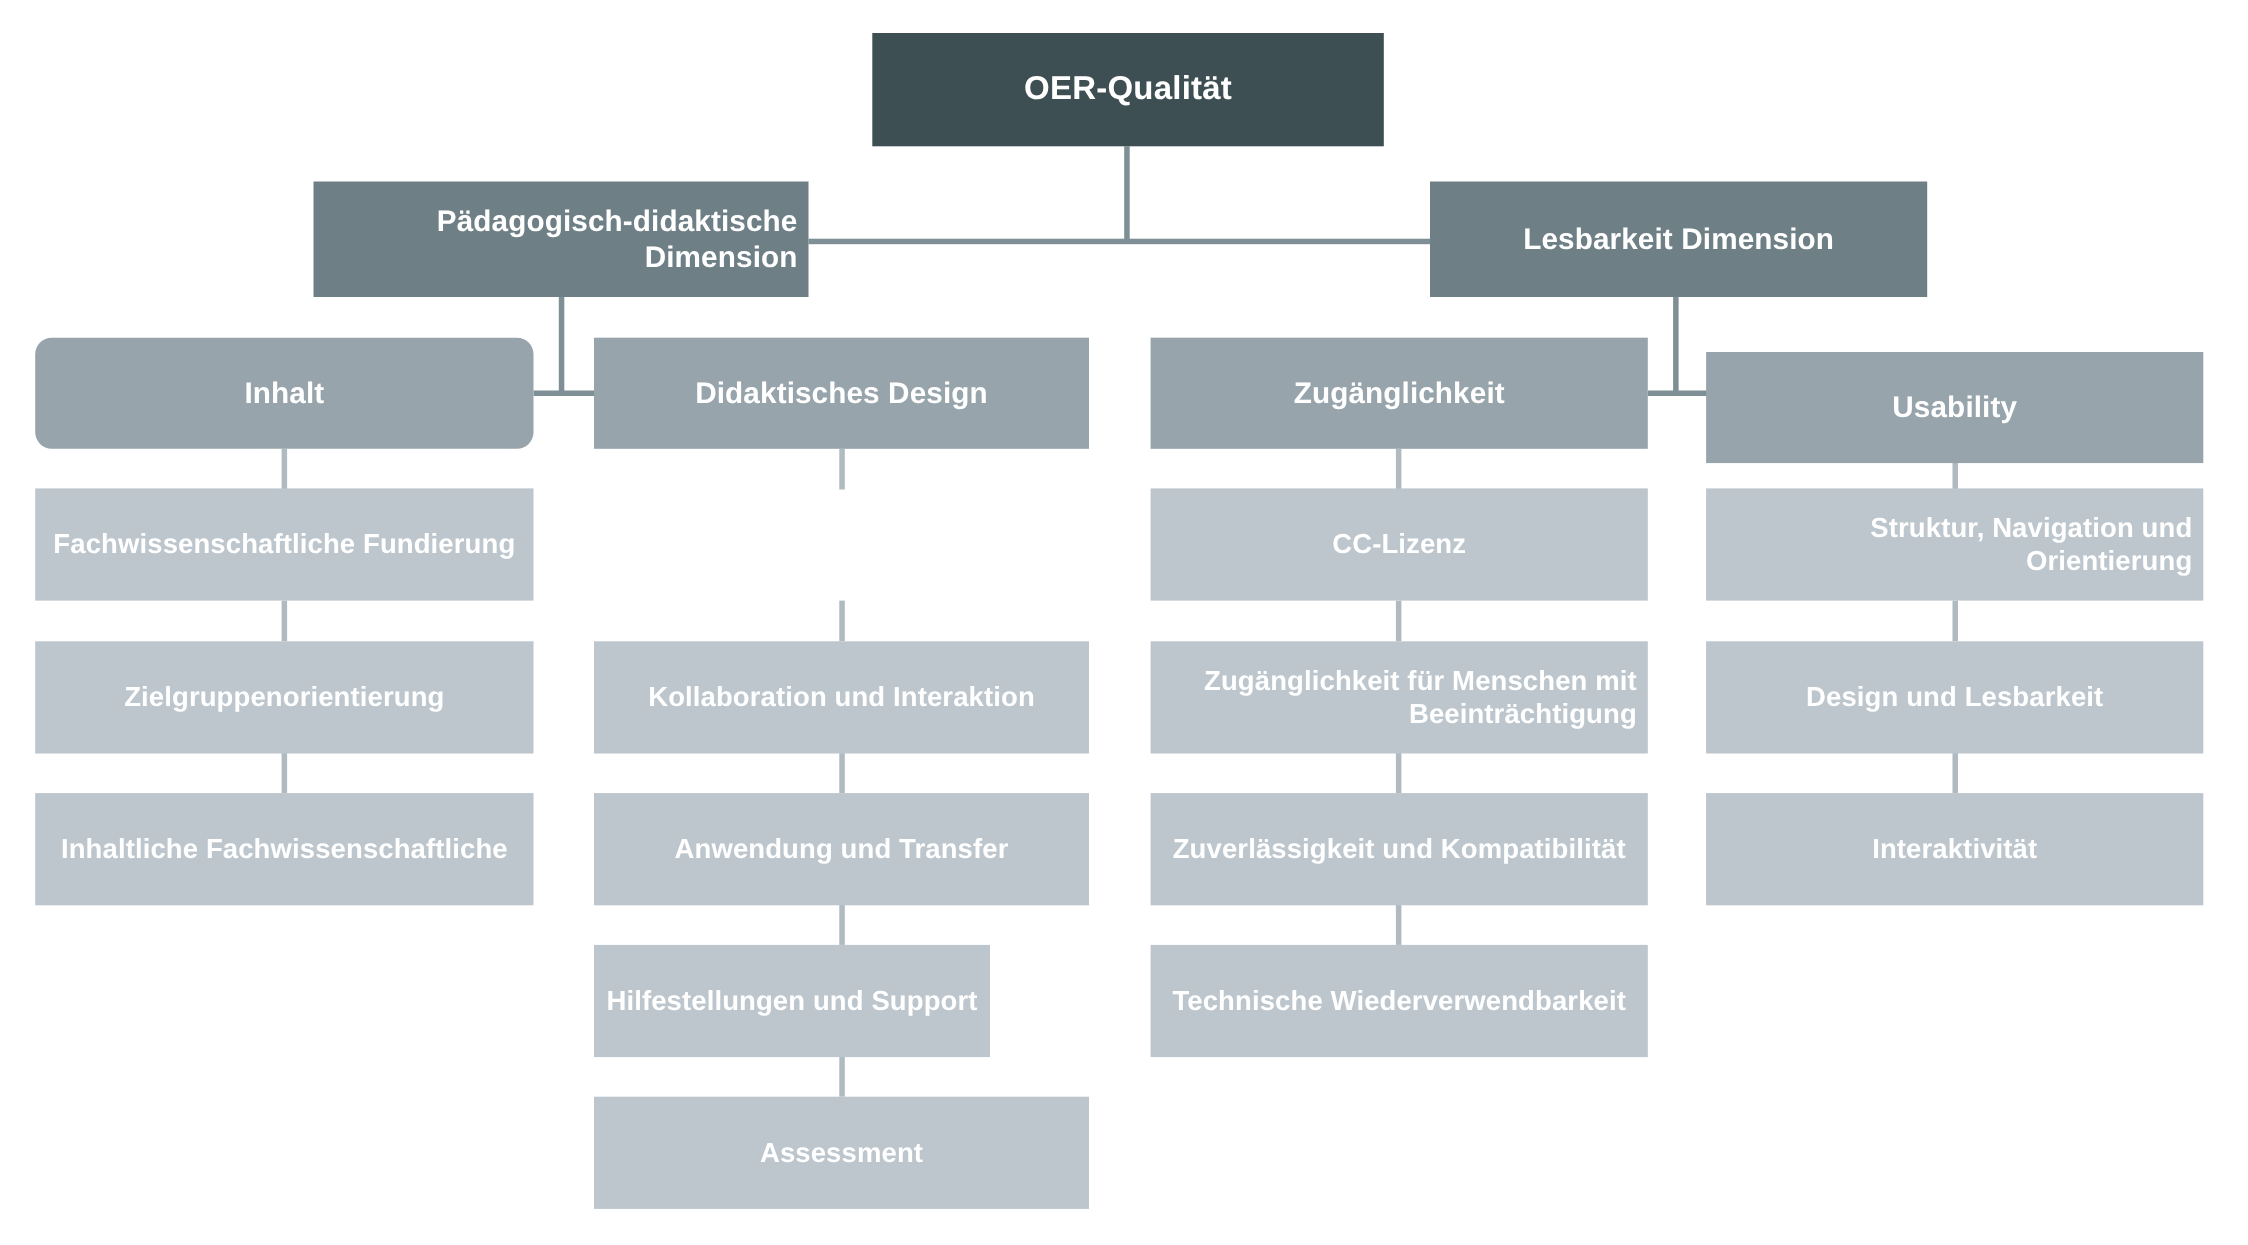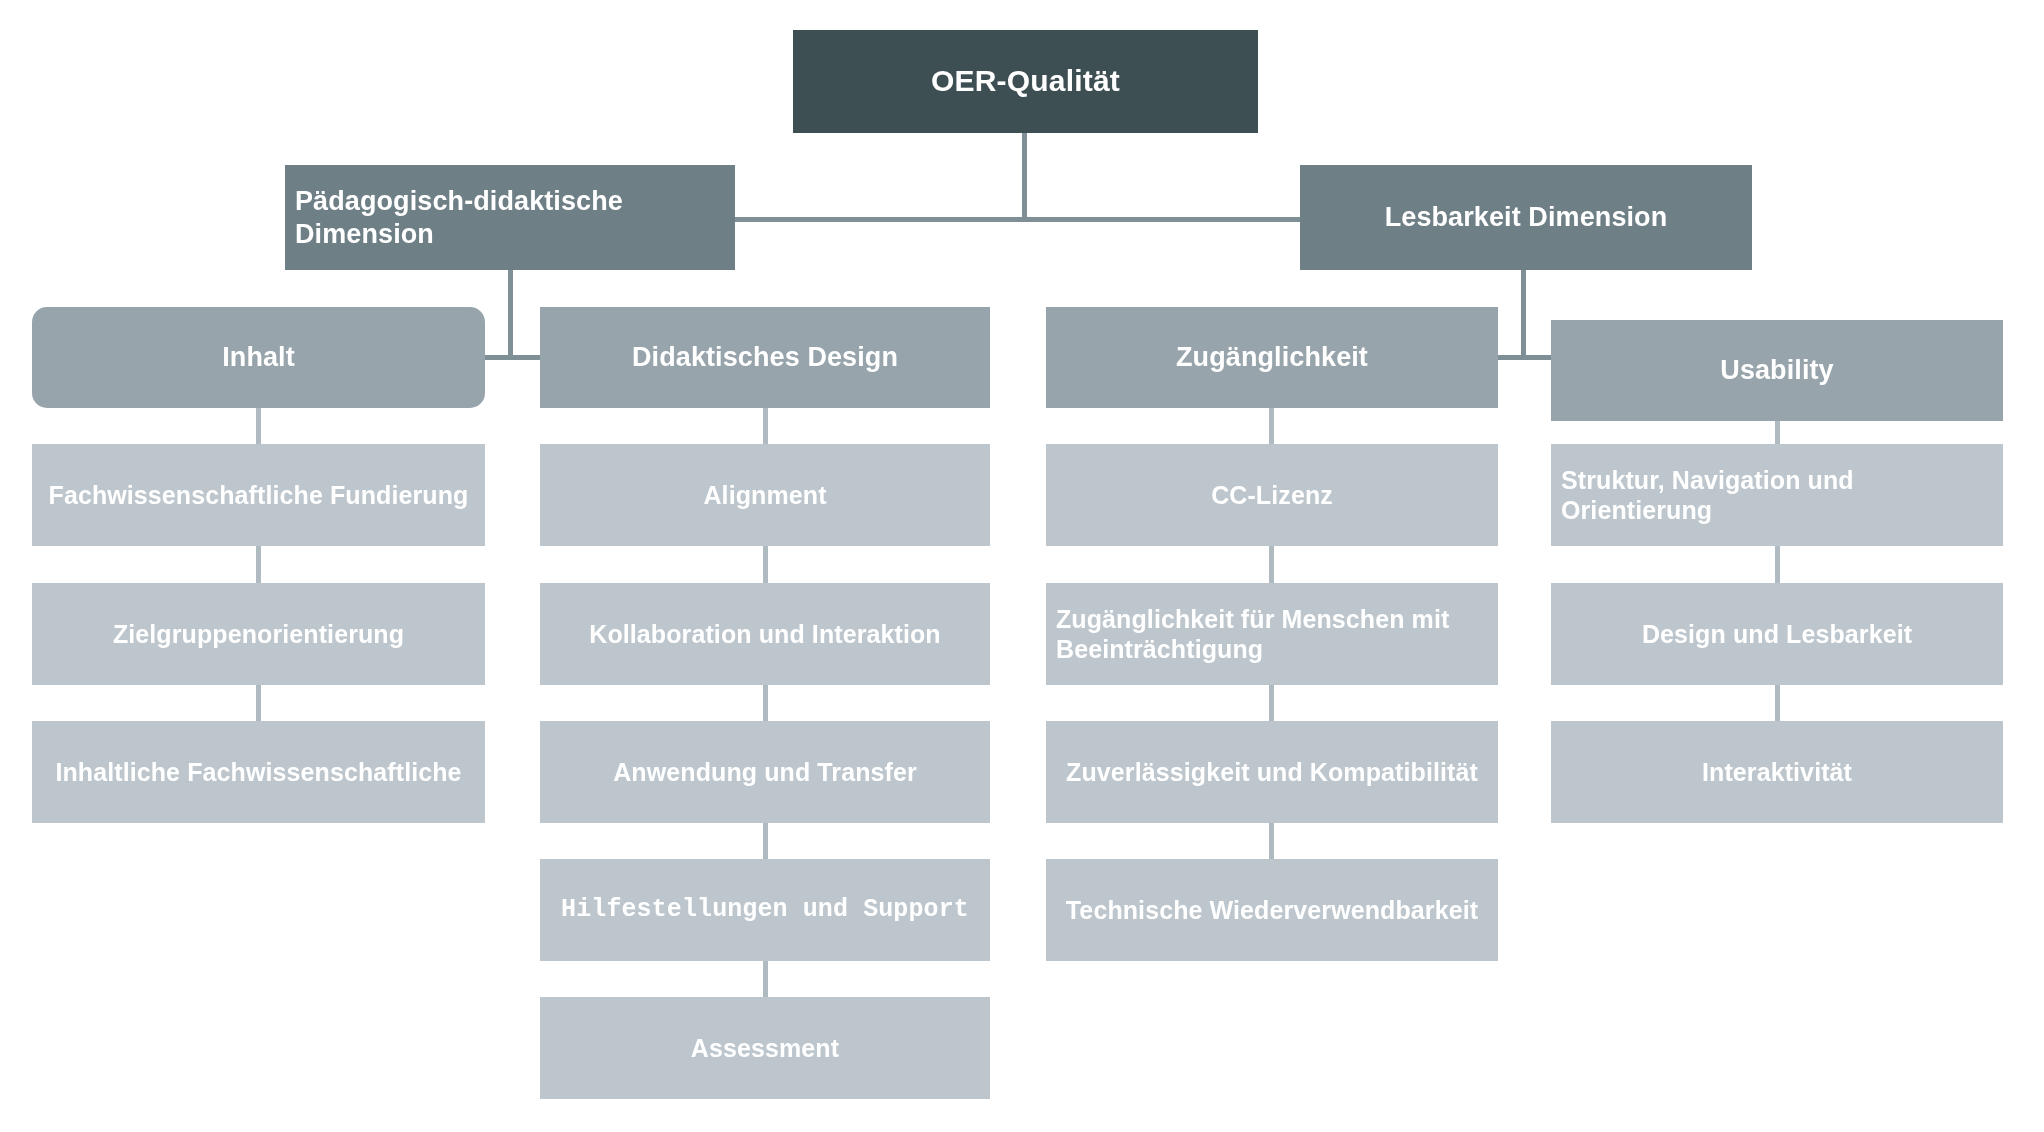--- a/index.html
+++ b/index.html
@@ -15,21 +15,21 @@
     width: 2044px;
     height: 1132px;
     background: #ffffff;
     overflow: hidden;
   }
   .node {
     position: absolute;
     display: flex;
     align-items: center;
     justify-content: center;
-    text-align: left;
+    text-align: right;
     color: #ffffff;
     font-weight: bold;
     line-height: 1.22;
     box-sizing: border-box;
     padding: 4px 10px;
     z-index: 2;
   }
   .lvl-root {
     background: #3E4F54;
     font-size: 30px;
@@ -110,27 +110,26 @@
   <div class="node lvl-cat" style="left:1046px; top:307px; width:452px; height:101px;">Zugänglichkeit</div>
 
   <div class="node lvl-cat" style="left:1551px; top:320px; width:452px; height:101px;">Usability</div>
 
   <div class="node lvl-leaf" style="left:32px; top:444px; width:453px; height:102px;">Fachwissenschaftliche Fundierung</div>
 
   <div class="node lvl-leaf" style="left:32px; top:583px; width:453px; height:102px;">Zielgruppenorientierung</div>
 
   <div class="node lvl-leaf" style="left:32px; top:721px; width:453px; height:102px;">Inhaltliche Fachwissenschaftliche</div>
 
-  <div class="node lvl-leaf" style="left:540px; top:444px; width:450px; height:102px;">Alignment</div>
 
   <div class="node lvl-leaf" style="left:540px; top:583px; width:450px; height:102px;">Kollaboration und Interaktion</div>
 
   <div class="node lvl-leaf" style="left:540px; top:721px; width:450px; height:102px;">Anwendung und Transfer</div>
 
-  <div class="node lvl-leaf" style="left:540px; top:859px; width:450px; height:102px;font-family:Liberation Mono, monospace;">Hilfestellungen und Support</div>
+  <div class="node lvl-leaf" style="left:540px; top:859px; width:360px; height:102px;">Hilfestellungen und Support</div>
 
   <div class="node lvl-leaf" style="left:540px; top:997px; width:450px; height:102px;">Assessment</div>
 
   <div class="node lvl-leaf" style="left:1046px; top:444px; width:452px; height:102px;">CC-Lizenz</div>
 
   <div class="node lvl-leaf" style="left:1046px; top:583px; width:452px; height:102px;">Zugänglichkeit für Menschen mit Beeinträchtigung</div>
 
   <div class="node lvl-leaf" style="left:1046px; top:721px; width:452px; height:102px;">Zuverlässigkeit und Kompatibilität</div>
 
   <div class="node lvl-leaf" style="left:1046px; top:859px; width:452px; height:102px;">Technische Wiederverwendbarkeit</div>

